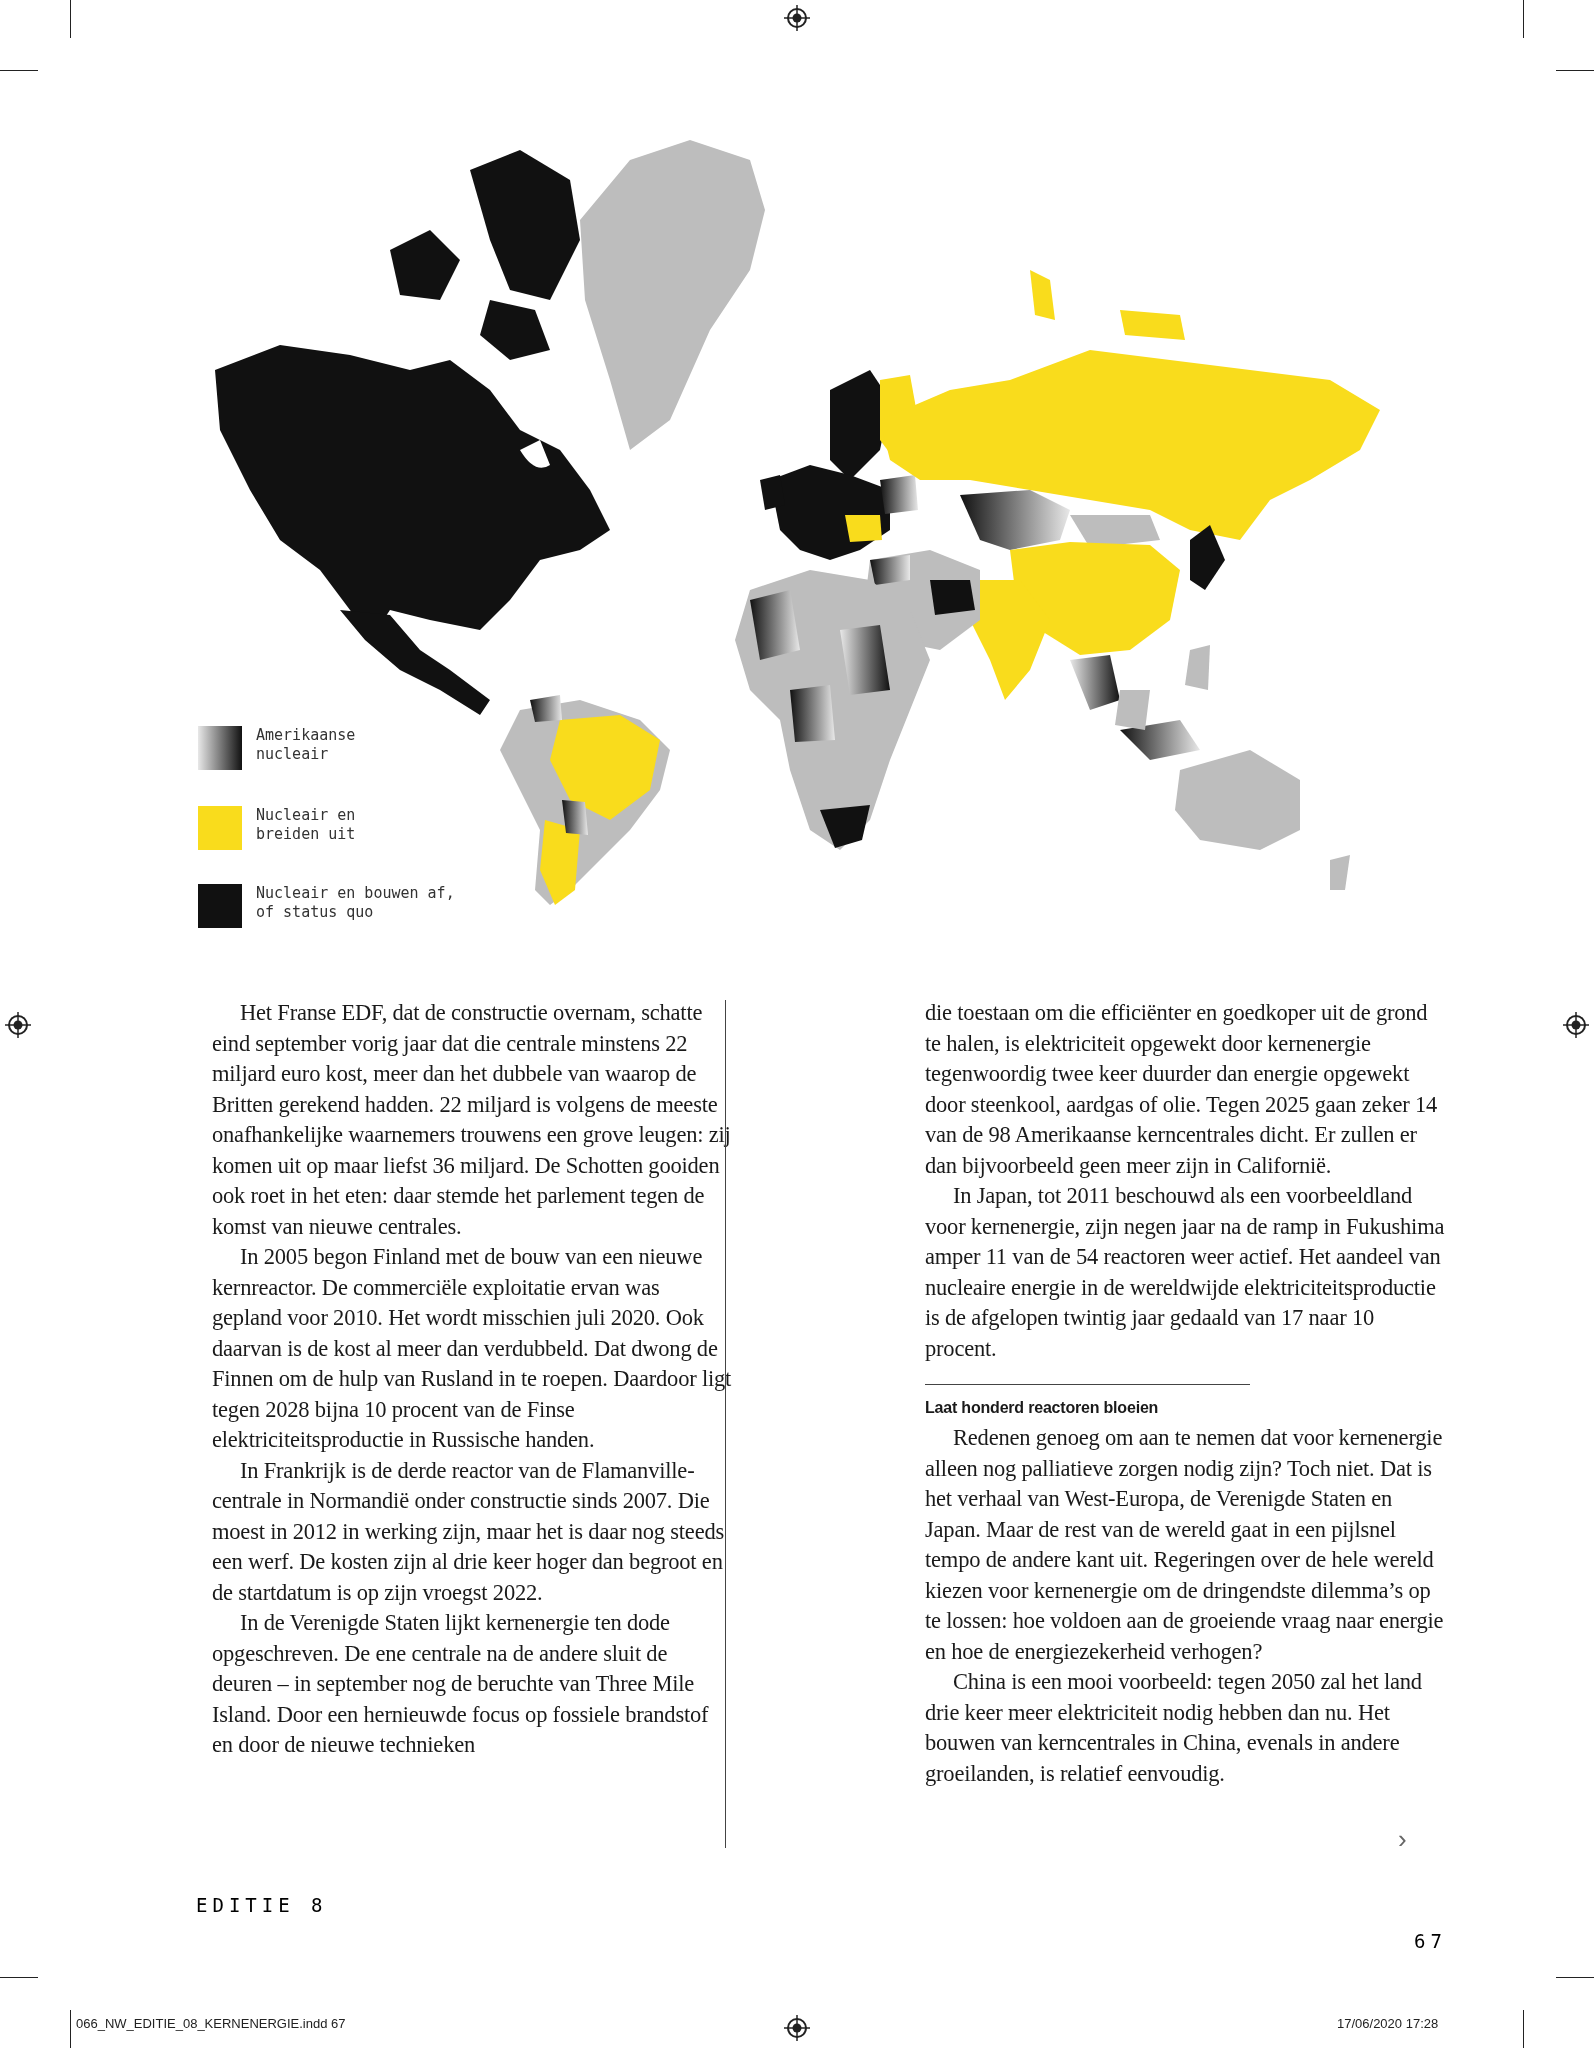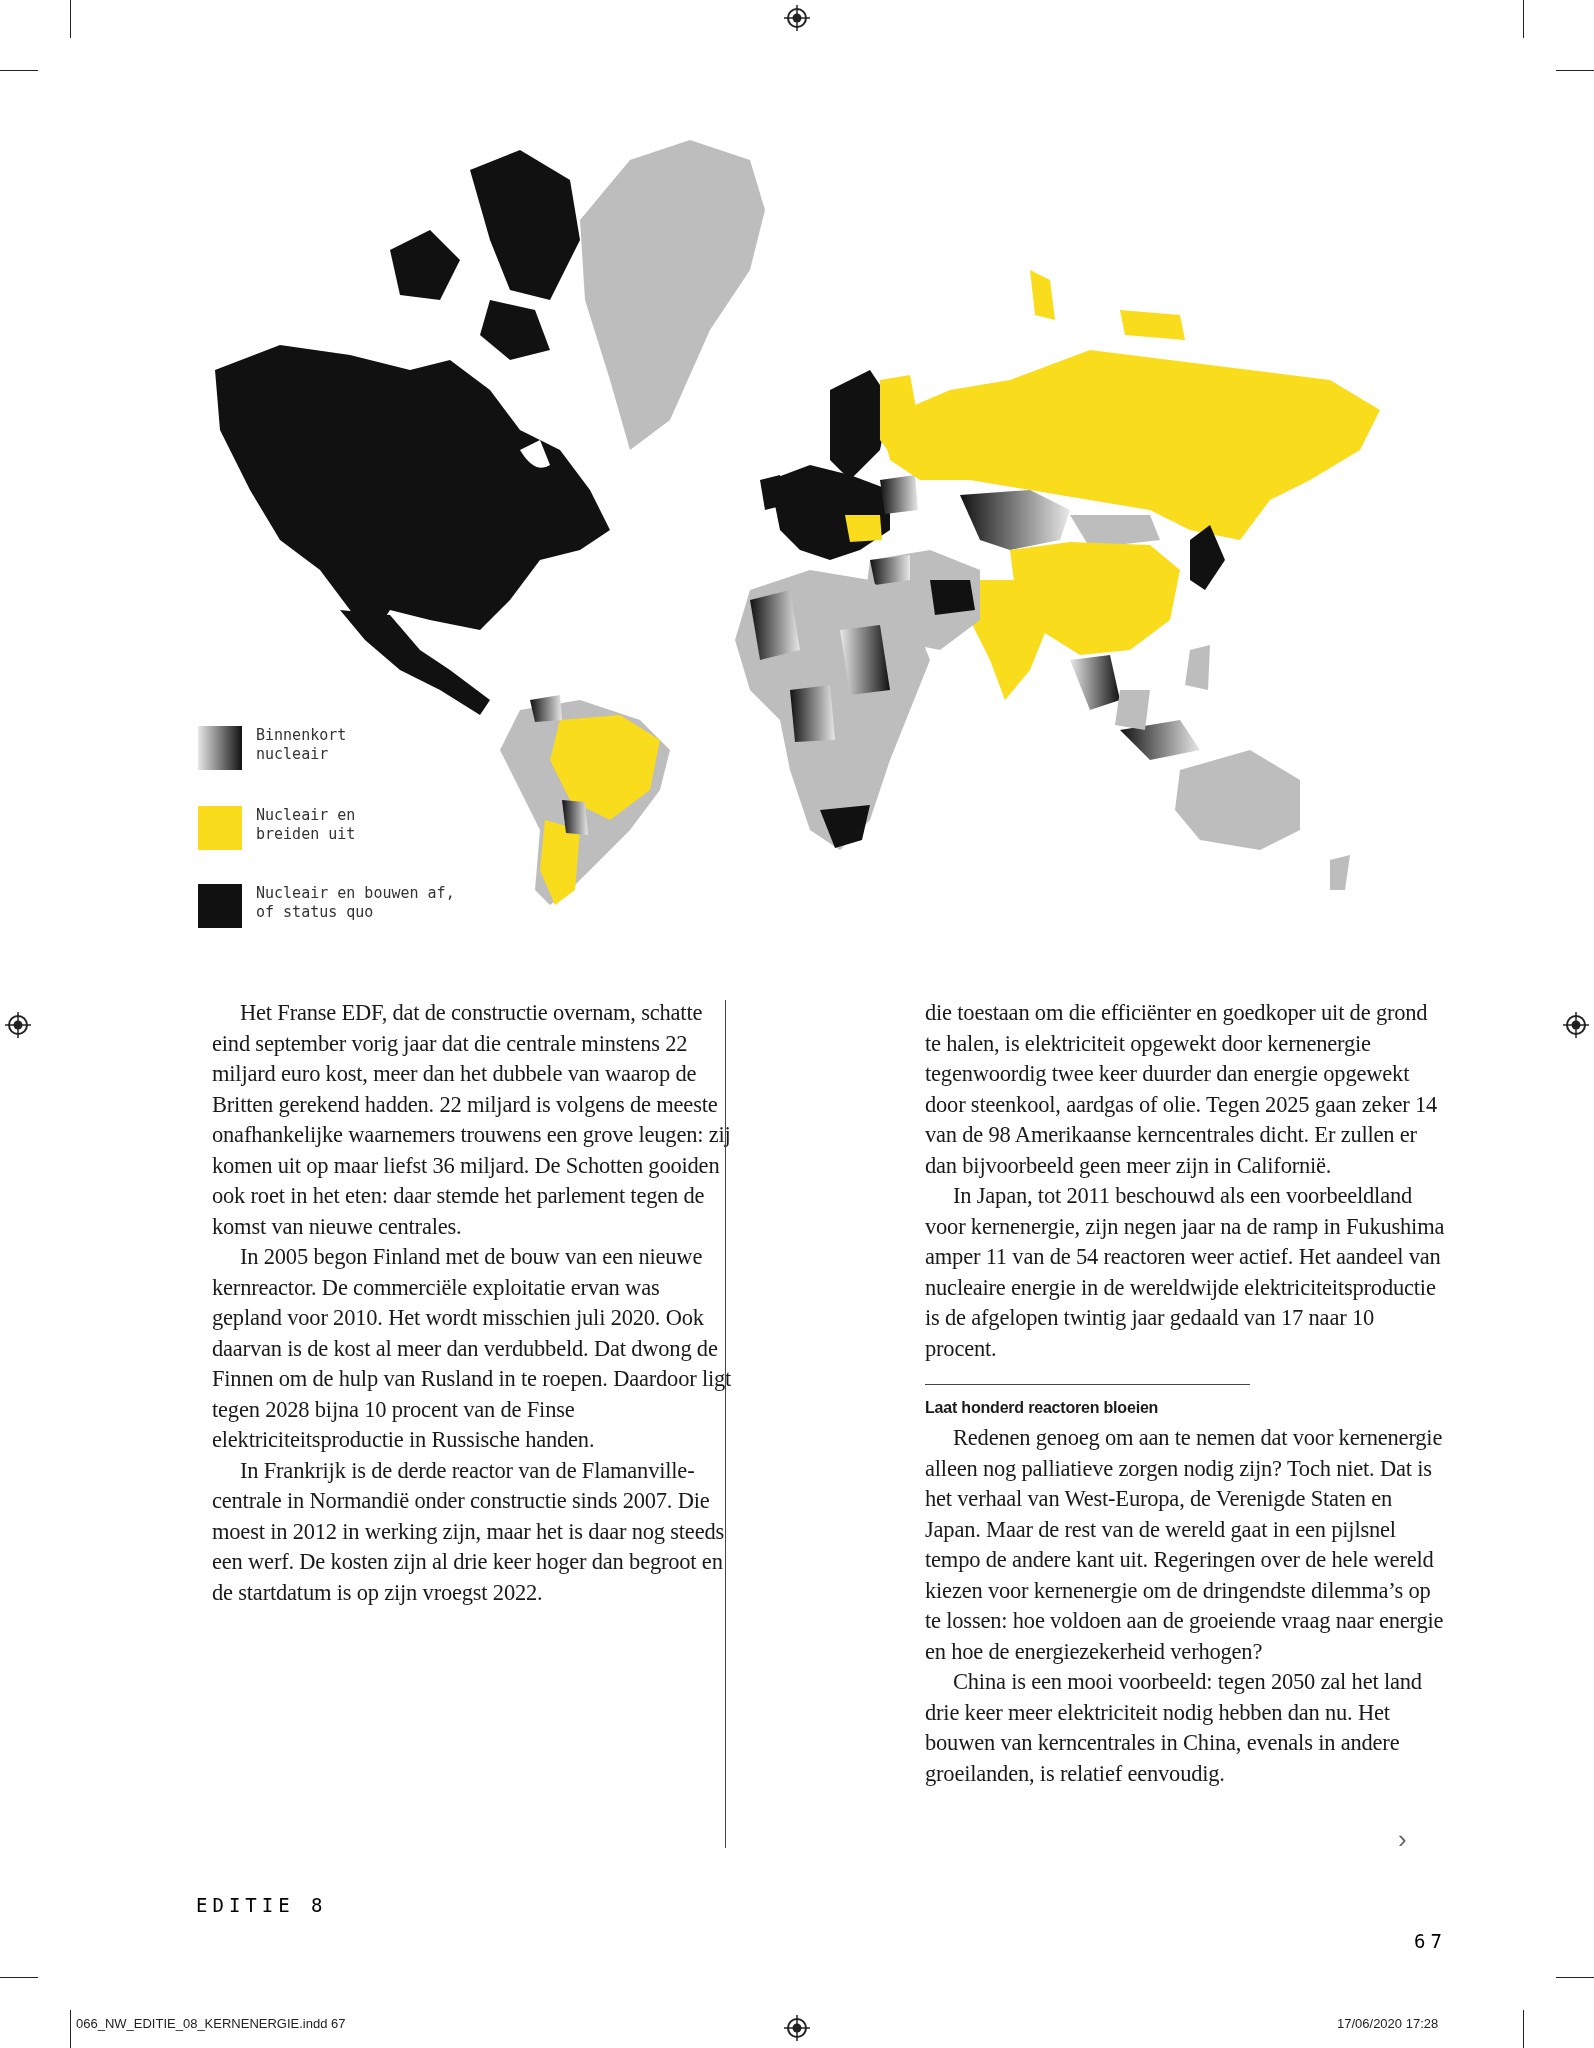--- a/index.html
+++ b/index.html
@@ -124,38 +124,39 @@
 
   <path d="M990 640 L1060 620 L1110 650 L1110 700 L1070 720 L1010 710 L985 680 Z" fill="#bdbdbd"></path>
   <path d="M1140 730 L1160 725 L1155 760 L1140 760 Z" fill="#bdbdbd"></path>
 
   <path d="M930 560 L960 560 L955 600 L925 595 Z" fill="#bdbdbd"></path>
   <path d="M1000 520 L1020 515 L1018 560 L995 555 Z" fill="#bdbdbd"></path>
 </svg>
 
 <div class="legend-item" style="top:726px;">
   <div class="swatch" style="background:linear-gradient(to right,#e8e8e8,#111);"></div>
-  <div class="legend-label">Binnenkort
+  <div class="legend-label">Amerikaanse
 nucleair</div>
 </div>
 <div class="legend-item" style="top:806px;">
   <div class="swatch" style="background:#f9dc1c;"></div>
   <div class="legend-label">Nucleair en
 breiden uit</div>
 </div>
 <div class="legend-item" style="top:884px;">
   <div class="swatch" style="background:#111;"></div>
   <div class="legend-label">Nucleair en bouwen af,
 of status quo</div>
 </div>
 
 <div class="col col1">
   <p>Het Franse EDF, dat de constructie overnam, schatte eind september vorig jaar dat die centrale minstens 22 miljard euro kost, meer dan het dubbele van waarop de Britten gerekend hadden. 22 miljard is volgens de meeste onafhankelijke waarnemers trouwens een grove leugen: zij komen uit op maar liefst 36 miljard. De Schotten gooiden ook roet in het eten: daar stemde het parlement tegen de komst van nieuwe centrales.</p>
   <p>In 2005 begon Finland met de bouw van een nieuwe kernreactor. De commerciële exploitatie ervan was gepland voor 2010. Het wordt misschien juli 2020. Ook daarvan is de kost al meer dan verdubbeld. Dat dwong de Finnen om de hulp van Rusland in te roepen. Daardoor ligt tegen 2028 bijna 10 procent van de Finse elektriciteitsproductie in Russische handen.</p>
   <p>In Frankrijk is de derde reactor van de Flamanville-centrale in Normandië onder constructie sinds 2007. Die moest in 2012 in werking zijn, maar het is daar nog steeds een werf. De kosten zijn al drie keer hoger dan begroot en de startdatum is op zijn vroegst 2022.</p>
+  <p>In de Verenigde Staten lijkt kernenergie ten dode opgeschreven. De ene centrale na de andere sluit de deuren – in september nog de beruchte van Three Mile Island. Door een hernieuwde focus op fossiele brandstof en door de nieuwe technieken</p>
 </div>
 
 <div class="vrule" style="left:725px;top:1000px;height:848px;"></div>
 
 <div class="col col2">
   <p class="noindent">die toestaan om die efficiënter en goedkoper uit de grond te halen, is elektriciteit opgewekt door kernenergie tegenwoordig twee keer duurder dan energie opgewekt door steenkool, aardgas of olie. Tegen 2025 gaan zeker 14 van de 98 Amerikaanse kerncentrales dicht. Er zullen er dan bijvoorbeeld geen meer zijn in Californië.</p>
   <p>In Japan, tot 2011 beschouwd als een voorbeeldland voor kernenergie, zijn negen jaar na de ramp in Fukushima amper 11 van de 54 reactoren weer actief. Het aandeel van nucleaire energie in de wereldwijde elektriciteitsproductie is de afgelopen twintig jaar gedaald van 17 naar 10 procent.</p>
   <div class="hrule" style="position:relative;width:325px;margin:20px 0 8px 0;"></div>
   <h3 class="subhead">Laat honderd reactoren bloeien</h3>
   <p>Redenen genoeg om aan te nemen dat voor kernenergie alleen nog palliatieve zorgen nodig zijn? Toch niet. Dat is het verhaal van West-Europa, de Verenigde Staten en Japan. Maar de rest van de wereld gaat in een pijlsnel tempo de andere kant uit. Regeringen over de hele wereld kiezen voor kernenergie om de dringendste dilemma’s op te lossen: hoe voldoen aan de groeiende vraag naar energie en hoe de energiezekerheid verhogen?</p>

